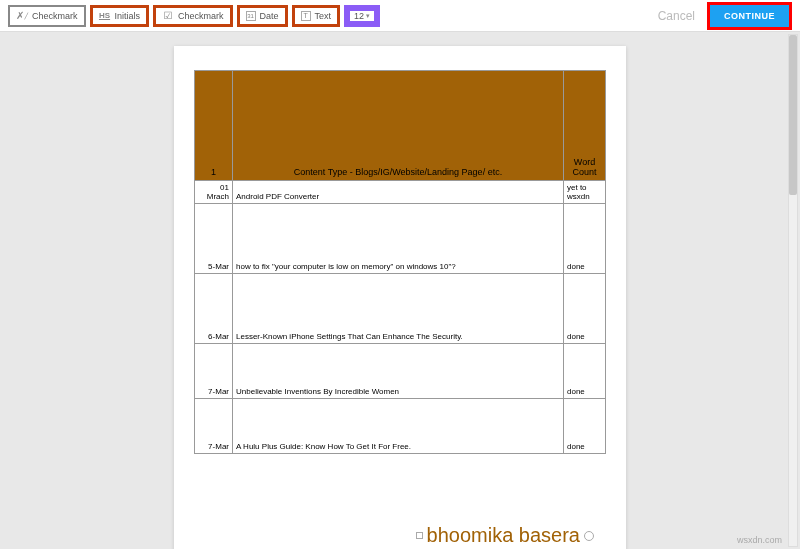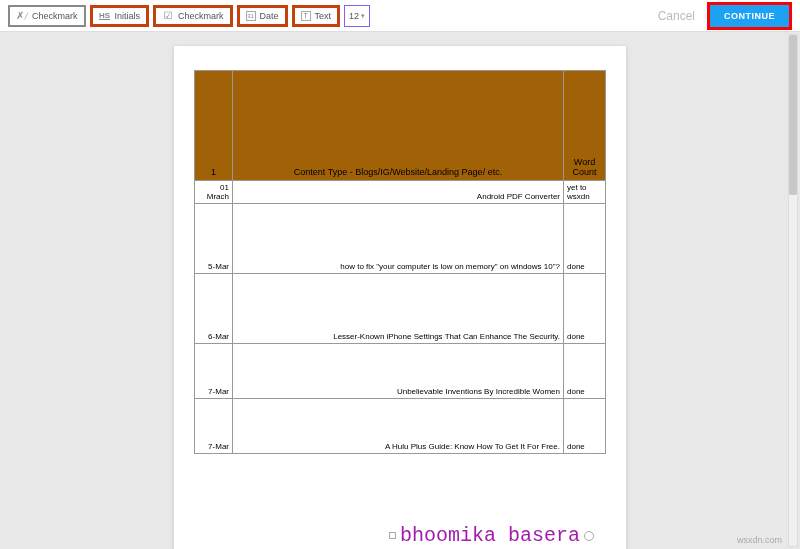--- a/index.html
+++ b/index.html
@@ -46,21 +46,21 @@
       align-items: center;
       justify-content: center;
       font-size: 10px;
       color: #888;
     }
     .font-size-select {
       display: flex;
       align-items: center;
       gap: 2px;
       background: #fff;
-      border: 1px solid #8b5cf6;
+      border: 6px solid #8b5cf6;
       font-size: 9px;
       padding: 4px 4px;
       height: 22px;
       cursor: pointer;
       color: #555;
       text-align: right;
     }
     .spacer { flex: 1; }
     .cancel-link {
       font-size: 12px;
@@ -112,39 +112,39 @@
       font-weight: normal;
       font-size: 9px;
       text-align: center;
       vertical-align: bottom;
       padding-bottom: 3px;
     }
     .col-date { width: 38px; text-align: right; }
     .col-content { }
     .col-status { width: 42px; text-align: left; }
     tbody td.col-date { text-align: right; vertical-align: bottom;}
-    tbody td.col-content { text-align: right; vertical-align: bottom;}
+    tbody td.col-content { text-align: left; vertical-align: bottom;}
     tbody td.col-status { text-align: left; vertical-align: bottom;}
     .signature-line {
       position: absolute;
       bottom: 14px;
       right: 32px;
       display: flex;
       align-items: center;
     }
     .sig-handle {
       width: 7px; height: 7px;
       border: 1px solid #aaa;
       background: #fff;
       margin-right:4px;
     }
     .sig-text {
-      font-family: Liberation Mono, monospace;
+      font-family: Liberation Sans, sans-serif;
       font-size: 20px;
-      color: #a21caf;
+      color: #a16207;
     }
     .sig-circle {
       width:10px;height:10px;border:1px solid #aaa;border-radius:50%;margin-left:4px;
     }
     .scrollbar {
       position: absolute;
       right: 2px;
       top: 34px;
       bottom: 2px;
       width: 10px;

